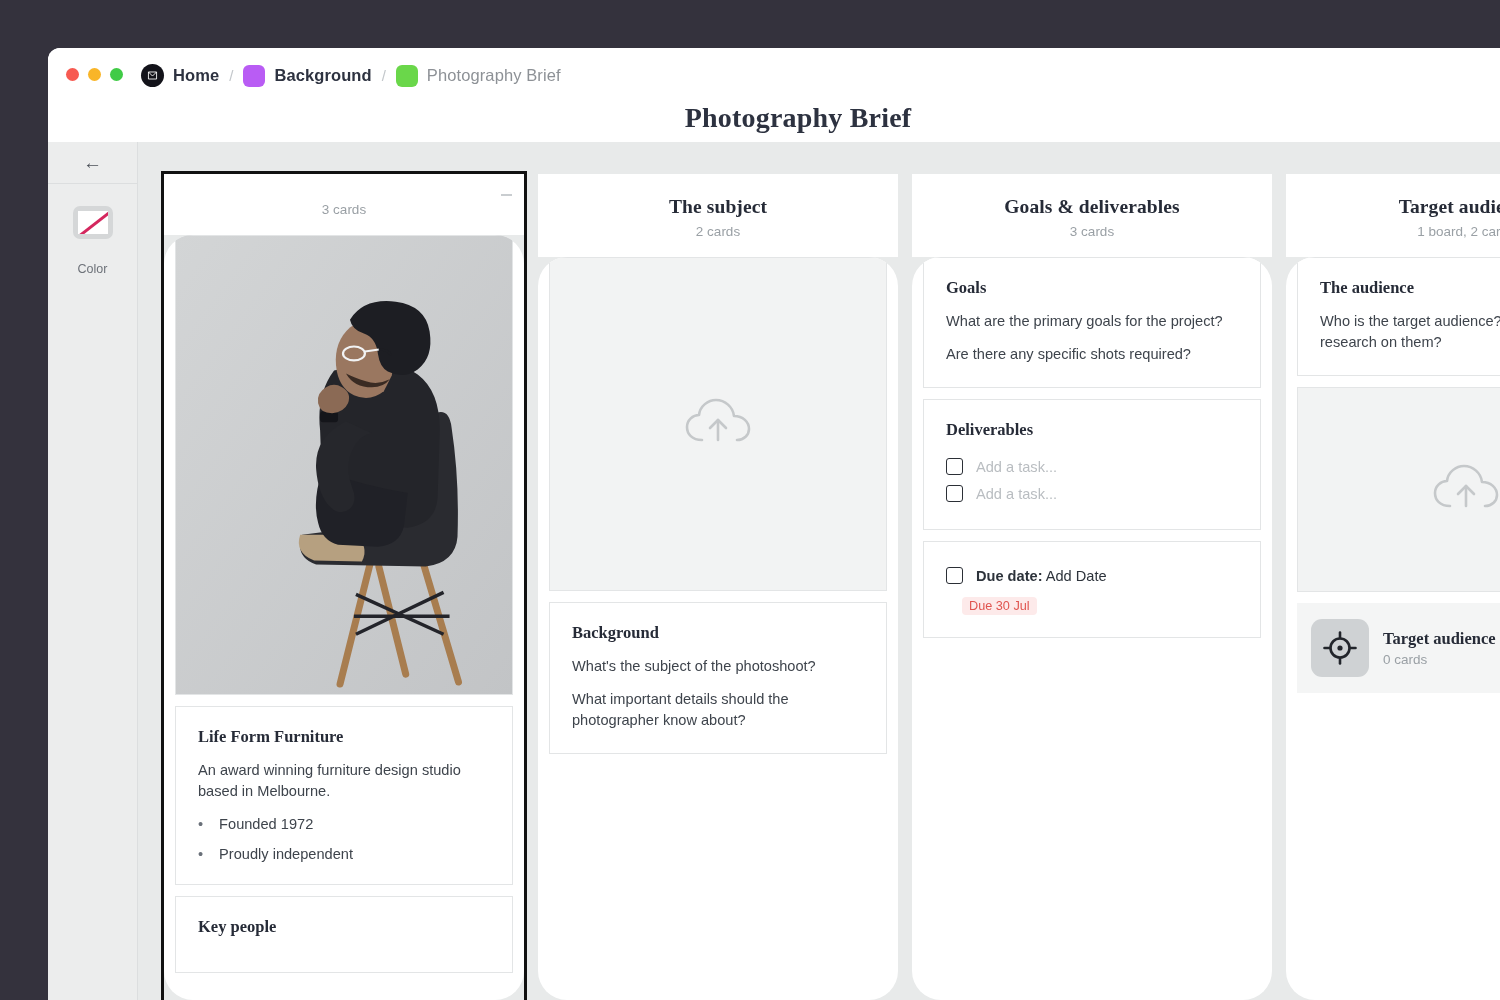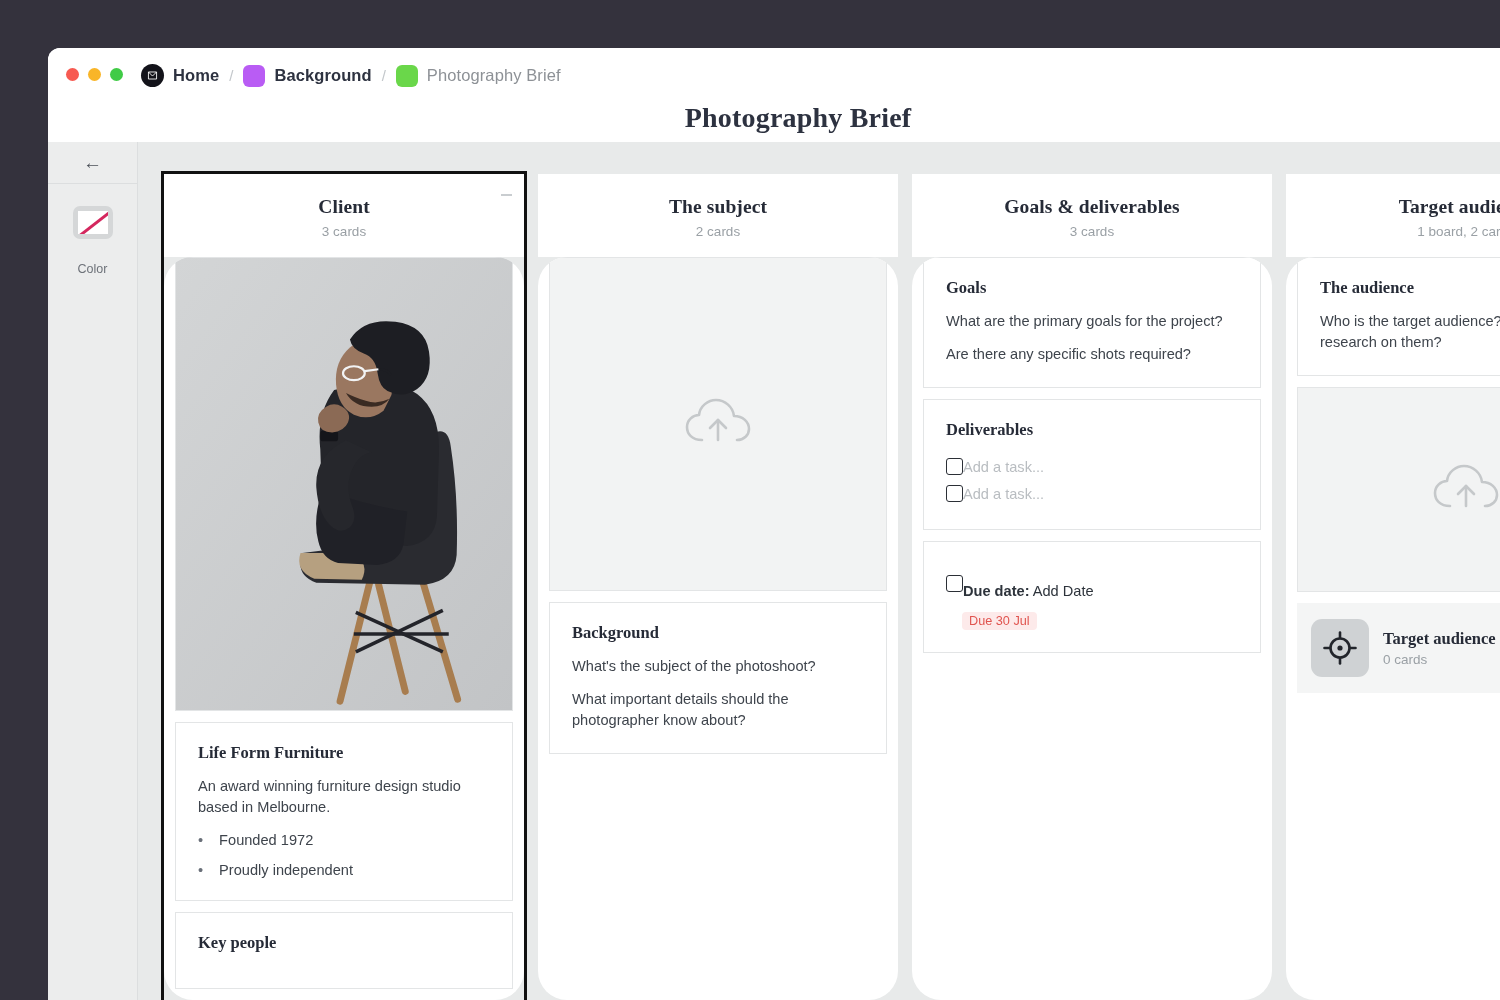--- a/index.html
+++ b/index.html
@@ -205,31 +205,31 @@
     background: #f2f3f3;
     height: 334px;
     display: flex;
     align-items: center;
     justify-content: center;
   }
   .upload-card.short { height: 205px; }
 
   
   .check-row {
-    display: flex; align-items: center; 
+    display: flex; align-items: center; gap: 13px;
     padding: 5px 0;
   }
   .checkbox {
     width: 17px; height: 17px; flex: 0 0 17px;
     border: 1.8px solid #2b2f36;
     border-radius: 3px;
     background: #fff;
   }
   .check-ph { font-size: 14.6px; color: #b9bdc1; }
-  .due-label { font-size: 14.6px; color: #2d333b; margin-top: 16px; }
+  .due-label { font-size: 14.6px; color: #2d333b; }
   .due-label b { font-weight: 700; }
   .due-pill {
     display: inline-block;
     margin: 8px 0 0 16px;
     padding: 2px 7px;
     border-radius: 4px;
     background: #fdeaea;
     color: #e0544f;
     font-size: 12.7px;
   }
@@ -312,21 +312,20 @@
           </span>
           <span class="rail-tool-label">Color</span>
         </div>
       </div>
     </div>
 
     <div id="board">
 
       <div class="column selected">
         <div class="column-head">
-          <div class="column-title">Client</div>
           <div class="column-sub">3 cards</div>
           <span class="collapse-dash"></span>
         </div>
         <div class="column-body">
 
           <div class="photo-card">
             <svg viewBox="0 0 340 460" preserveAspectRatio="xMidYMid slice" aria-hidden="true">
               <defs>
                 <linearGradient id="bgw" x1="0" y1="0" x2="1" y2="1">
                   <stop offset="0" stop-color="#d3d5d6"></stop>

